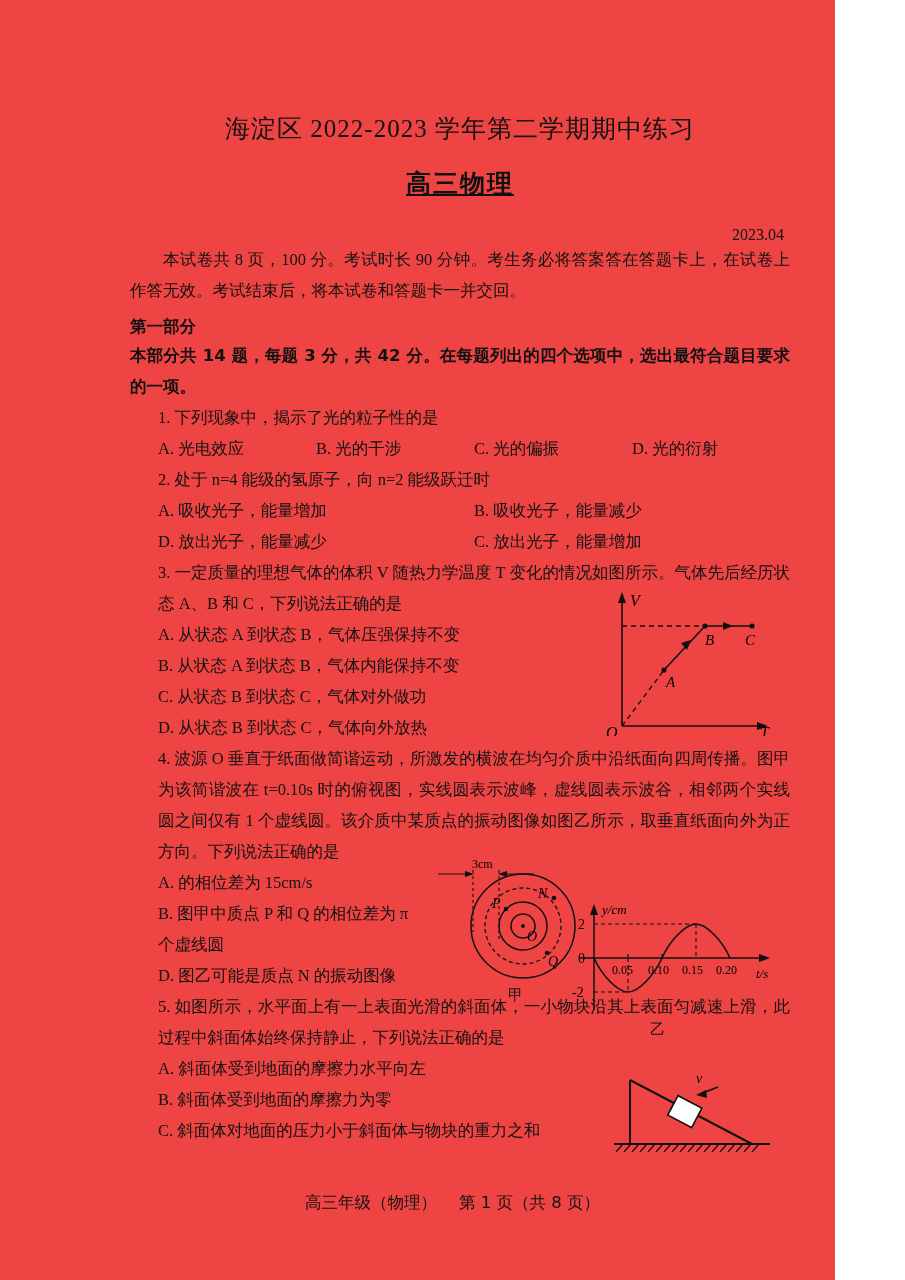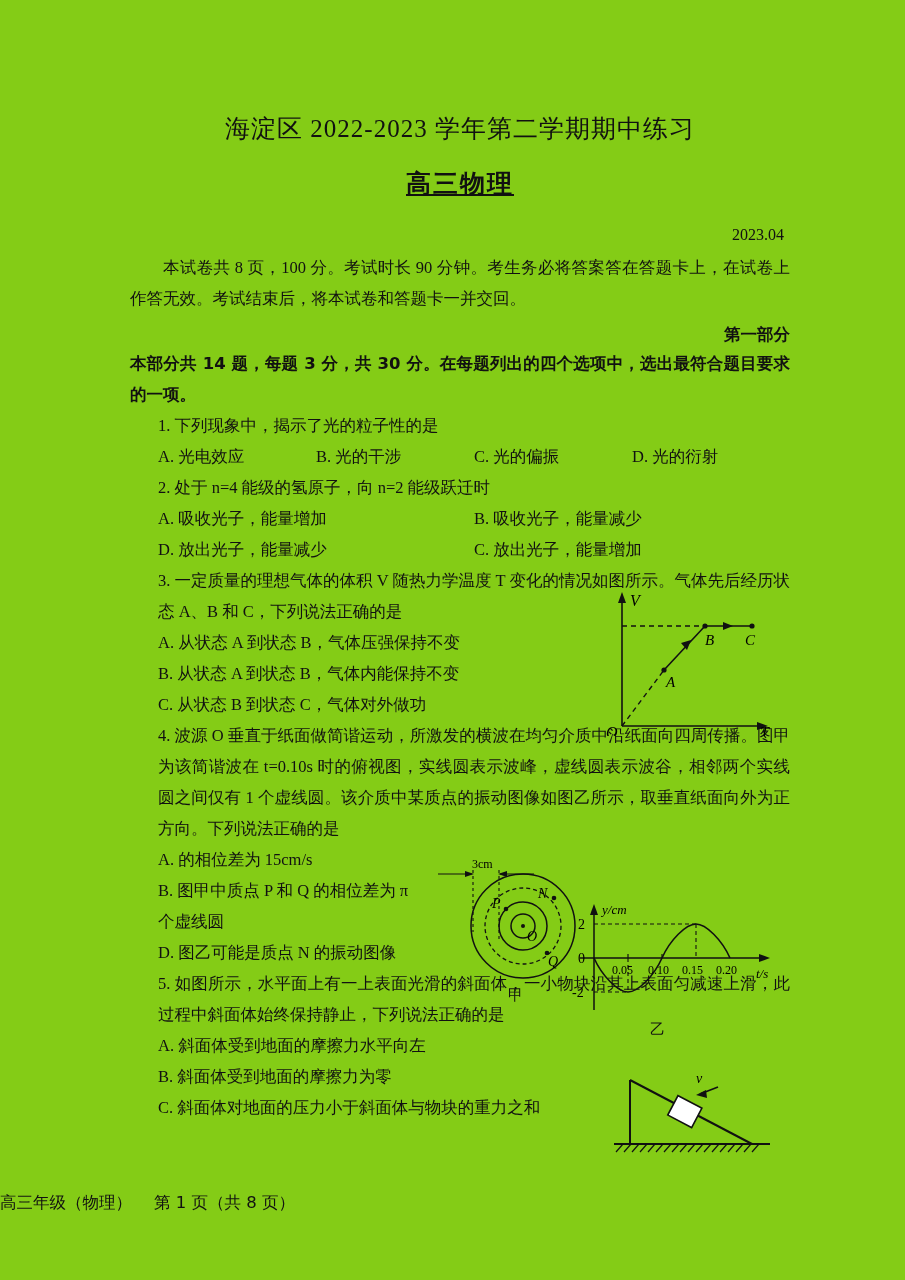--- a/index.html
+++ b/index.html
@@ -2,23 +2,23 @@
 <html><head>
 <meta charset="utf-8">
 <style>
   html, body {
     margin: 0;
     padding: 0;
     background: #ffffff;
   }
   .page {
     position: relative;
-    width: 905px;
+    width: 835px;
     height: 1280px;
-    background: #84cc16;
+    background: #ef4444;
     font-family: "Liberation Serif", "DejaVu Serif", serif;
     color: #111111;
     overflow: hidden;
   }
   .content {
     position: absolute;
     left: 130px;
     top: 0;
     width: 660px;
   }
@@ -43,27 +43,27 @@
   .doc-date {
     text-align: right;
     font-size: 16px;
     margin-top: 26px;
     padding-right: 6px;
   }
 
   .intro {
     font-size: 16.5px;
     line-height: 31px;
-    margin-top: 8px;
+    margin-top: 0;
     text-indent: 2em;
     text-align: justify;
   }
 
   .part-title {
-    text-align: right;
+    text-align: left;
     font-size: 16.5px;
     font-weight: bold;
     font-family: "DejaVu Sans", "Liberation Sans", sans-serif;
     margin-top: 10px;
   }
   .part-desc {
     font-size: 16.5px;
     line-height: 31px;
     font-weight: bold;
     font-family: "DejaVu Sans", "Liberation Sans", sans-serif;
@@ -101,42 +101,42 @@
     font-size: 15px;
     font-family: "DejaVu Sans", "Liberation Sans", sans-serif;
   }
 
   
   .footer {
     position: absolute;
     left: 0;
     top: 1192px;
     width: 905px;
-    text-align: left;
+    text-align: center;
     font-size: 16.5px;
     font-family: "DejaVu Sans", "Liberation Sans", sans-serif;
   }
   .footer .gap { display: inline-block; width: 22px; }
 
   svg text { font-family: "Liberation Serif", serif; }
 </style>
 </head>
 <body>
 
 <div class="page">
 
   <div class="content">
 
     <div class="doc-title">海淀区 2022-2023 学年第二学期期中练习</div>
     <div class="doc-subtitle">高三物理</div>
     <div class="doc-date">2023.04</div>
     <div class="intro">本试卷共 8 页，100 分。考试时长 90 分钟。考生务必将答案答在答题卡上，在试卷上作答无效。考试结束后，将本试卷和答题卡一并交回。</div>
 
     <div class="part-title">第一部分</div>
-    <div class="part-desc">本部分共 14 题，每题 3 分，共 30 分。在每题列出的四个选项中，选出最符合题目要求的一项。</div>
+    <div class="part-desc">本部分共 14 题，每题 3 分，共 42 分。在每题列出的四个选项中，选出最符合题目要求的一项。</div>
 
     <div class="q">
       <div class="q-stem">1. 下列现象中，揭示了光的粒子性的是</div>
       <div class="opt-row opt-4col">
         <div class="opt">A. 光电效应</div>
         <div class="opt">B. 光的干涉</div>
         <div class="opt">C. 光的偏振</div>
         <div class="opt">D. 光的衍射</div>
       </div>
     </div>
@@ -152,20 +152,21 @@
         <div class="opt">C. 放出光子，能量增加</div>
       </div>
     </div>
 
     <div class="q">
       <div class="q-stem">3. 一定质量的理想气体的体积 V 随热力学温度 T 变化的情况如图所示。气体先后经历状态 A、B 和 C，下列说法正确的是</div>
       <div class="q-body q-left">
         <div>A. 从状态 A 到状态 B，气体压强保持不变</div>
         <div>B. 从状态 A 到状态 B，气体内能保持不变</div>
         <div>C. 从状态 B 到状态 C，气体对外做功</div>
+        <div>D. 从状态 B 到状态 C，气体向外放热</div>
       </div>
     </div>
 
     <div class="q">
       <div class="q-stem">4. 波源 O 垂直于纸面做简谐运动，所激发的横波在均匀介质中沿纸面向四周传播。图甲为该简谐波在 t=0.10s 时的俯视图，实线圆表示波峰，虚线圆表示波谷，相邻两个实线圆之间仅有 1 个虚线圆。该介质中某质点的振动图像如图乙所示，取垂直纸面向外为正方向。下列说法正确的是</div>
       <div class="q-body" style="width:320px">
         <div>A. 的相位差为 15cm/s</div>
         <div>B. 图甲中质点 P 和 Q 的相位差为 π</div>
         <div>个虚线圆</div>
         <div>D. 图乙可能是质点 N 的振动图像</div>

